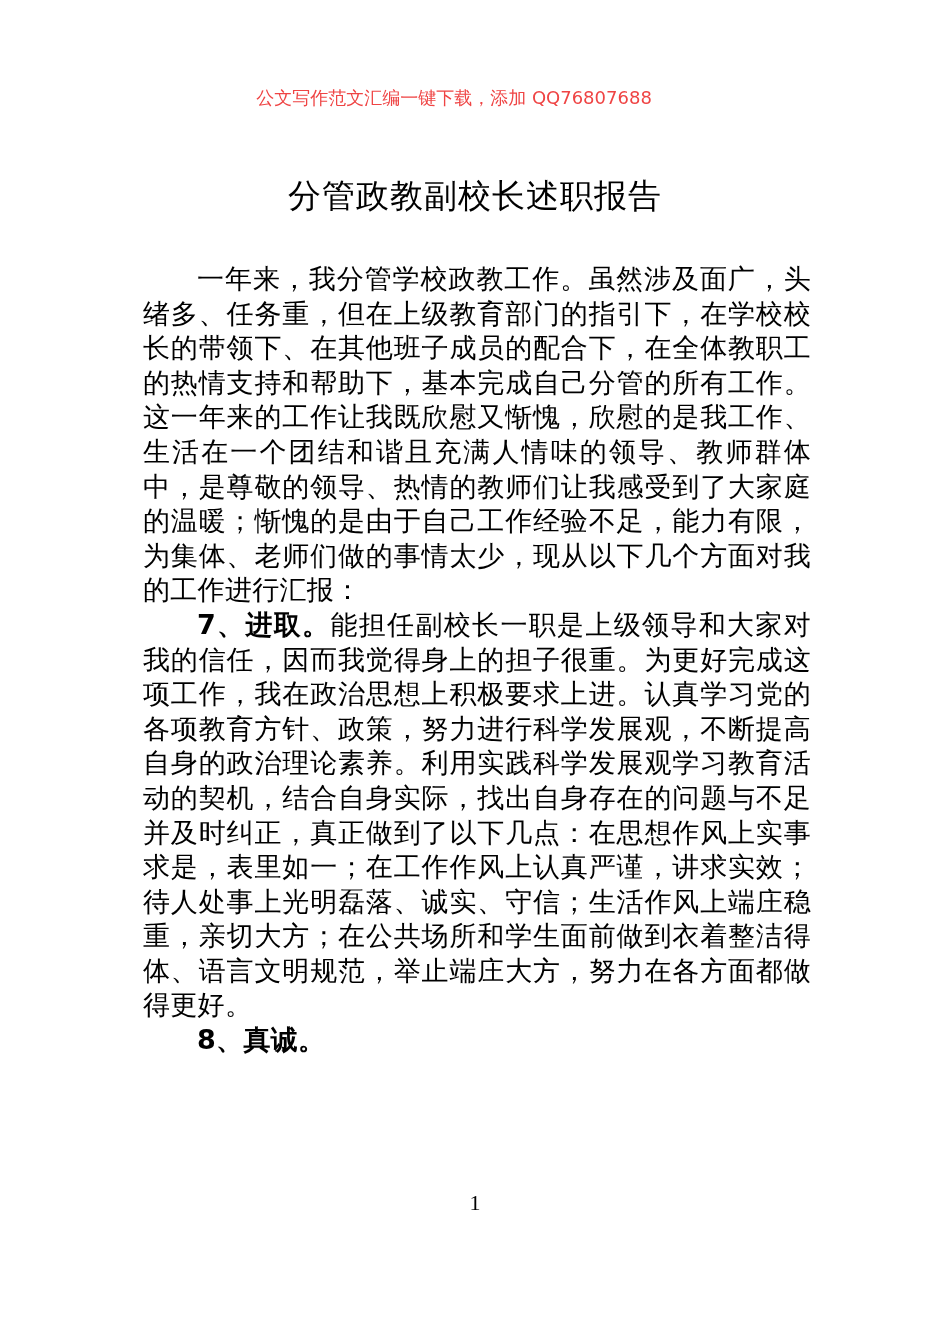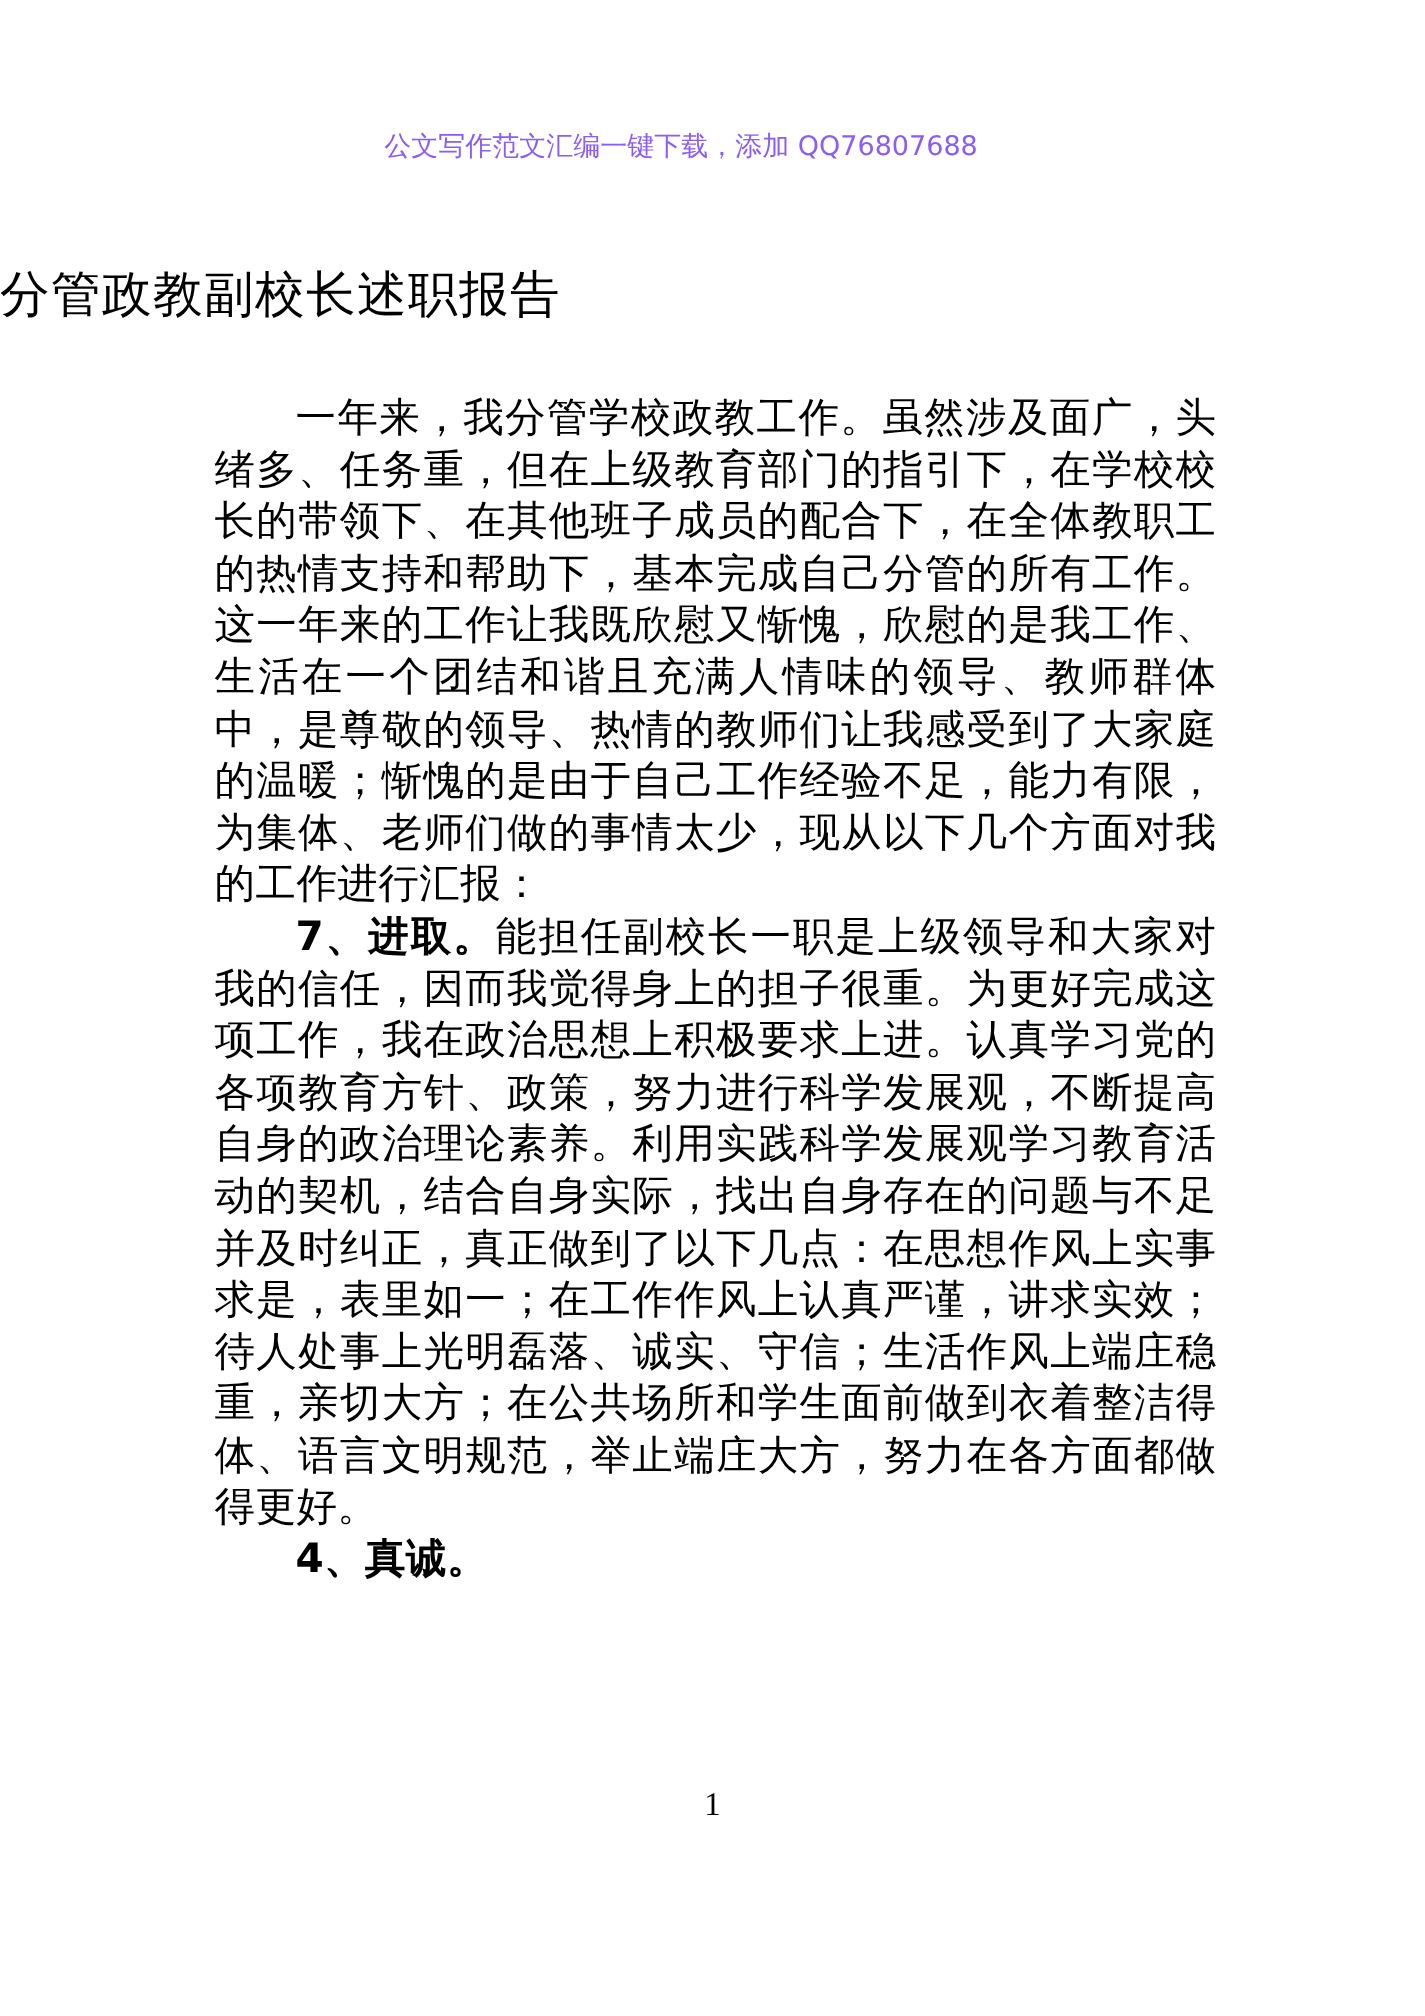--- a/index.html
+++ b/index.html
@@ -1,34 +1,34 @@
 <!DOCTYPE html>
 <html><head>
   <meta charset="utf-8">
   <style>
     html, body { margin: 0; padding: 0; background: #ffffff; }
     body { width: 950px; height: 1344px; position: relative; overflow: hidden;
            font-family: "DejaVu Sans", "Liberation Sans", sans-serif; color: #000; }
     .banner { position: absolute; top: 84px; left: 0; width: 908px; text-align: center;
-              font-size: 18px; line-height: 28px; color: #8b5cf6; }
-    .title { position: absolute; top: 170px; left: 0; width: 950px; 
+              font-size: 18px; line-height: 28px; color: #ef4444; }
+    .title { position: absolute; top: 170px; left: 0; width: 950px; text-align: center;
              font-size: 33px; line-height: 52px; font-weight: normal; margin: 0; letter-spacing: 1px; }
     .body { position: absolute; top: 262px; left: 143px; width: 668px;
             font-size: 27px; line-height: 34.6px; }
     .para { margin: 0; text-indent: 2em; text-align: justify; text-align-last: left; letter-spacing: 0.3px; }
     .bold { font-weight: bold; }
     .page-num { position: absolute; top: 1188px; left: 0; width: 950px; text-align: center;
                 font-family: "Liberation Serif", "DejaVu Serif", serif; font-size: 22px; line-height: 30px; }
   </style>
 </head>
 <body>
 
 <div class="banner">公文写作范文汇编一键下载，添加 QQ76807688</div>
 
 <h1 class="title">分管政教副校长述职报告</h1>
 
 <div class="body">
   <p class="para"><span>一年来，我分管学校政教工作。虽然涉及面广，头绪多、任务重，但在上级教育部门的指引下，在学校校长的带领下、在其他班子成员的配合下，在全体教职工的热情支持和帮助下，基本完成自己分管的所有工作。这一年来的工作让我既欣慰又惭愧，欣慰的是我工作、生活在一个团结和谐且充满人情味的领导、教师群体中，是尊敬的领导、热情的教师们让我感受到了大家庭的温暖；惭愧的是由于自己工作经验不足，能力有限，为集体、老师们做的事情太少，现从以下几个方面对我的工作进行汇报：</span></p>
   <p class="para"><span class="bold">7、进取。</span><span>能担任副校长一职是上级领导和大家对我的信任，因而我觉得身上的担子很重。为更好完成这项工作，我在政治思想上积极要求上进。认真学习党的各项教育方针、政策，努力进行科学发展观，不断提高自身的政治理论素养。利用实践科学发展观学习教育活动的契机，结合自身实际，找出自身存在的问题与不足并及时纠正，真正做到了以下几点：在思想作风上实事求是，表里如一；在工作作风上认真严谨，讲求实效；待人处事上光明磊落、诚实、守信；生活作风上端庄稳重，亲切大方；在公共场所和学生面前做到衣着整洁得体、语言文明规范，举止端庄大方，努力在各方面都做得更好。</span></p>
-  <p class="para"><span class="bold">4、真诚。</span></p>
+  <p class="para"><span class="bold">8、真诚。</span></p>
 </div>
 
 <div class="page-num">1</div>
 
 </body></html>

